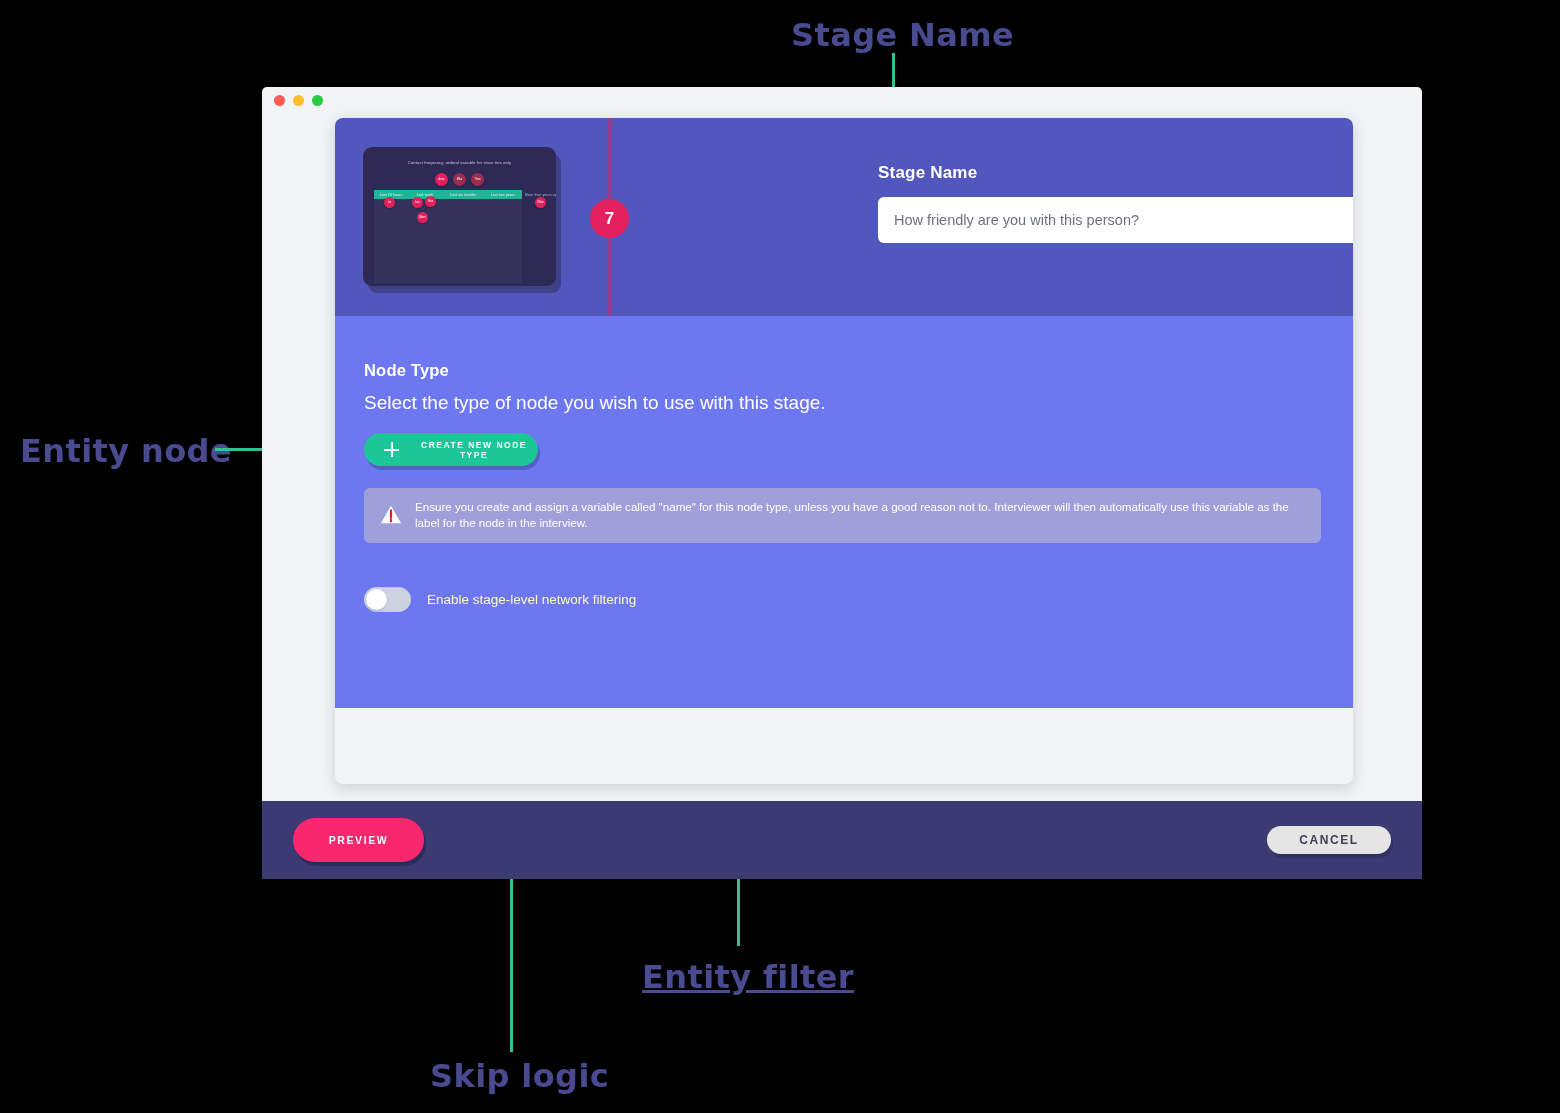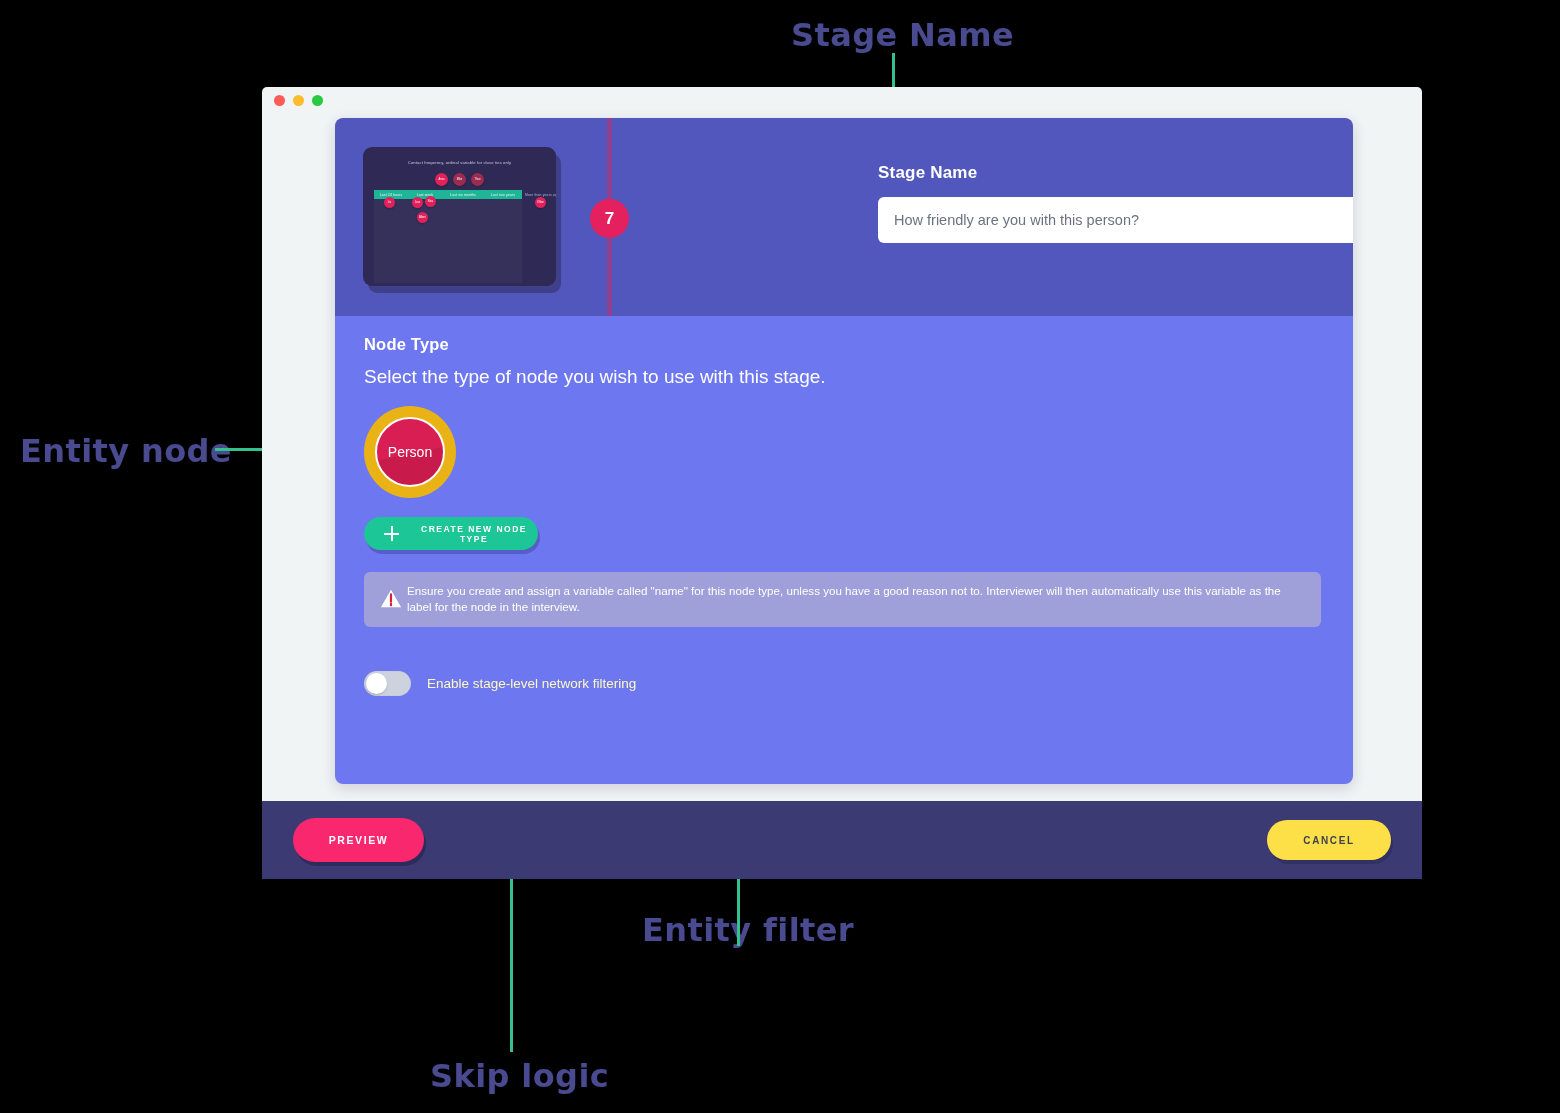--- a/index.html
+++ b/index.html
@@ -113,22 +113,22 @@
     width: 665px; height: 46px;
     background: #ffffff; border: none; border-radius: 6px;
     padding: 0 16px; font-size: 14.5px; color: #555a66;
     font-family: "Liberation Sans", sans-serif;
     outline: none;
   }
   .stage-name-input::placeholder { color: #6b7280; }
 
   .card-body {
     background: #6d77ef;
-    height: 468px;
-    padding: 19px 29px 0 29px;
+    height: 392px;
+    padding: 45px 29px 0 29px;
     position: relative;
   }
   .section-title { color: #fff; font-size: 16.5px; font-weight: 700; letter-spacing: 0.2px; }
   .section-sub { color: #ffffff; font-size: 19px; margin-top: 12px; }
 
   .node-chip {
     position: relative;
     margin-top: 18px;
     width: 92px; height: 92px; border-radius: 50%;
     background: #e9b215;
@@ -165,21 +165,21 @@
     content: ""; position: absolute; background: #fff;
   }
   .plus-icon::before { left: 0; top: 6.5px; width: 15px; height: 2px; }
   .plus-icon::after { top: 0; left: 6.5px; height: 15px; width: 2px; }
 
   .notice {
     margin-top: 22px;
     width: 957px; min-height: 52px;
     background: rgba(190,185,205,0.62);
     border-radius: 6px;
-    display: flex; align-items: center; gap: 5px;
+    display: flex; align-items: center; gap: 13px;
     padding: 11px 16px;
   }
   .warn-icon { flex: none; width: 22px; height: 22px; position: relative; }
   .notice-text { color: #ffffff; font-size: 11.6px; line-height: 1.42; }
 
   .toggle-row { display: flex; align-items: center; gap: 16px; }
   .toggle-row.first { margin-top: 44px; }
   .toggle-row.second { margin-top: 44px; }
   .toggle {
     width: 47px; height: 25px; border-radius: 13px;
@@ -202,41 +202,41 @@
     padding: 0 31px;
   }
   .btn-preview {
     width: 131px; height: 44px; border: none; border-radius: 22px;
     background: #f9276e; color: #ffffff;
     font-size: 10.5px; font-weight: 700; letter-spacing: 1.6px;
     box-shadow: 2px 4px 0 rgba(20,18,50,0.35);
     cursor: pointer; font-family: "Liberation Sans", sans-serif;
   }
   .btn-cancel {
-    width: 124px; height: 40px; border: none; border-radius: 22px;
-    background: #fde047; color: #3f4152;
-    font-size: 10px; font-weight: 700; letter-spacing: 1.6px;
+    width: 124px; height: 28px; border: none; border-radius: 22px;
+    background: #e5e5e5; color: #3f4152;
+    font-size: 12px; font-weight: 700; letter-spacing: 1.6px;
     box-shadow: 2px 4px 0 rgba(20,18,50,0.22);
     cursor: pointer; font-family: "Liberation Sans", sans-serif;
   }
 </style>
 </head>
 <body>
 
 <div id="stage">
 
   <div class="callout-label" style="left:791px; top:16px;">Stage Name</div>
   <div class="conn conn-v" style="left:892px; top:53px; height:128px;"></div>
   <div class="conn-dot" style="left:886px; top:174px;"></div>
 
   <div class="callout-label" style="left:20px; top:432px;">Entity node</div>
   <div class="conn conn-h" style="left:215px; top:448px; width:140px;"></div>
   <div class="conn-dot" style="left:341px; top:442px;"></div>
 
-  <div class="callout-label" style="left:642px; top:911px;">Entity filter</div>
+  <div class="callout-label" style="left:642px; top:958px;text-decoration:underline;">Entity filter</div>
   <div class="conn-dot" style="left:678px; top:655px;"></div>
   <div class="conn conn-h" style="left:690px; top:661px; width:50px;"></div>
   <div class="conn conn-v" style="left:737px; top:661px; height:285px;"></div>
 
   <div class="callout-label" style="left:430px; top:1057px;">Skip logic</div>
   <div class="conn-dot" style="left:504px; top:746px;"></div>
   <div class="conn conn-v" style="left:510px; top:752px; height:300px;"></div>
 
   <div class="window">
 
@@ -299,25 +299,20 @@
         <div class="stage-name-block">
           <div class="stage-name-label">Stage Name</div>
           <input class="stage-name-input" type="text" placeholder="How friendly are you with this person?" style="">
         </div>
       </div>
 
       <div class="card-body">
         <div class="section-title">Node Type</div>
         <div class="section-sub">Select the type of node you wish to use with this stage.</div>
 
-        <div class="node-chip">
-          <div class="node-chip-inner">
-            <span>Person</span>
-          </div>
-        </div>
 
         <button class="create-btn">
           <span class="plus-icon"></span>
           <span>CREATE NEW NODE TYPE</span>
         </button>
 
         <div class="notice">
           <span class="warn-icon">
             <svg viewBox="0 0 24 24" width="22" height="22">
               <path d="M12 2 L23 21 H1 Z" fill="#ffffff"></path>

